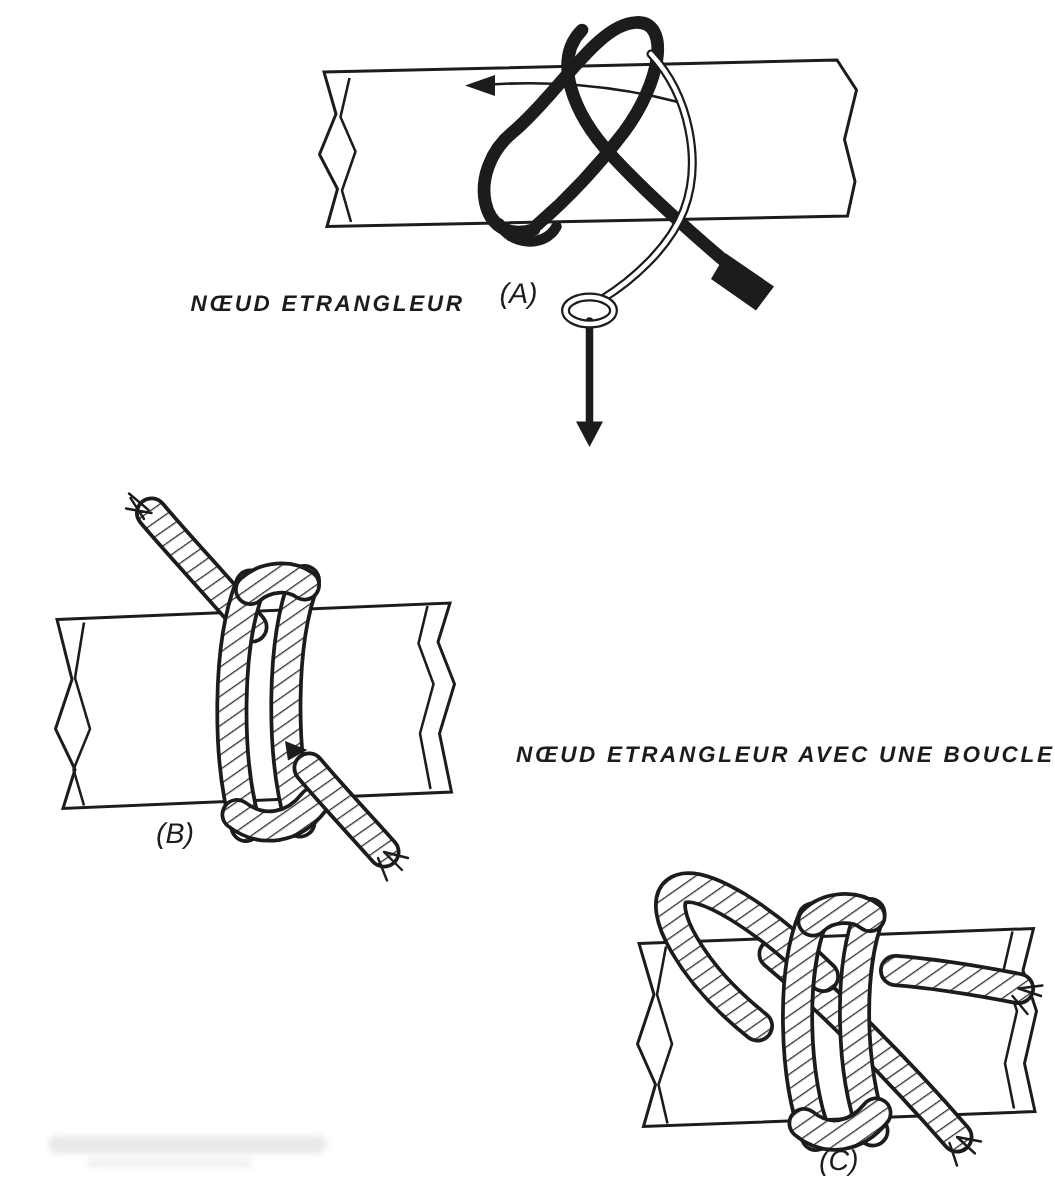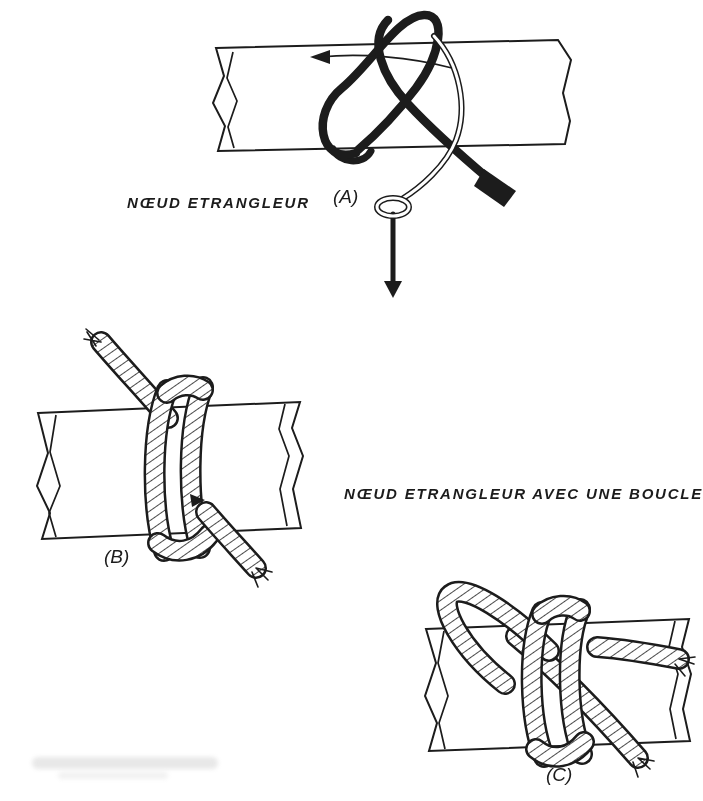--- a/index.html
+++ b/index.html
@@ -145,19 +145,19 @@
       <path class="fray" d="M679,659 l15,5 M679,659 l16,-2 M675,664 l10,12"></path>
     </g>
   </svg>
 
   <div class="caption" style="left:127px; top:194px;">NŒUD ETRANGLEUR</div>
 
   <div class="fig-label" style="left:333px; top:186px;">(A)</div>
 
   <div class="fig-label" style="left:104px; top:546px;">(B)</div>
 
-  <div class="caption" style="left:344px; top:485px;">NŒUD ETRANGLEUR AVEC UNE BOUCLE</div>
+  <div class="caption" style="left:344px; top:495px;">NŒUD ETRANGLEUR AVEC UNE BOUCLE</div>
 
   <div class="fig-label" style="left:546px; top:764px;">(C)</div>
 
   <div class="smudge smudge-1"></div>
   <div class="smudge smudge-2"></div>
 </div>
 
 </body></html>

